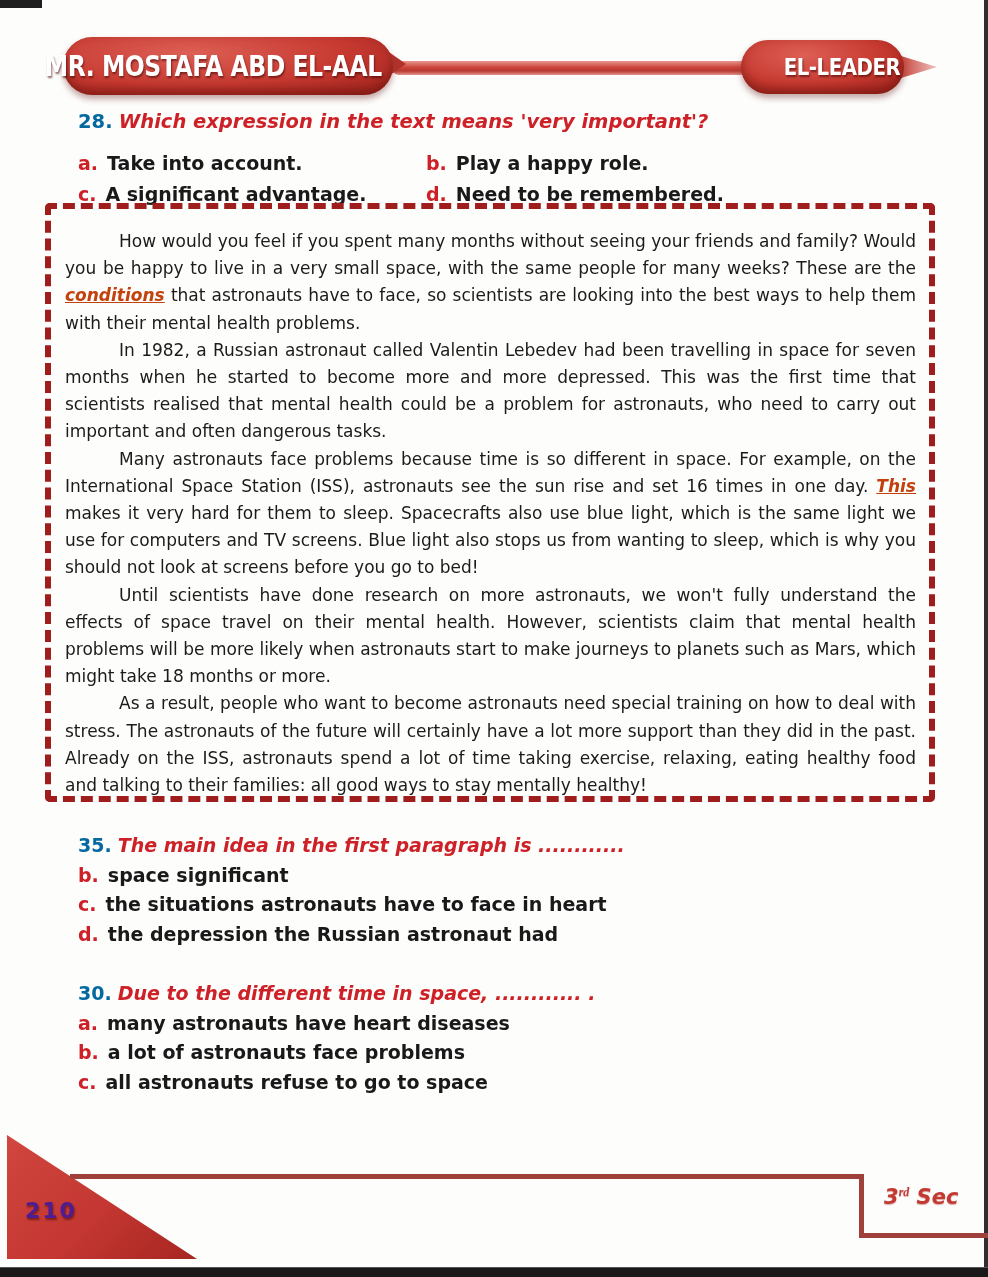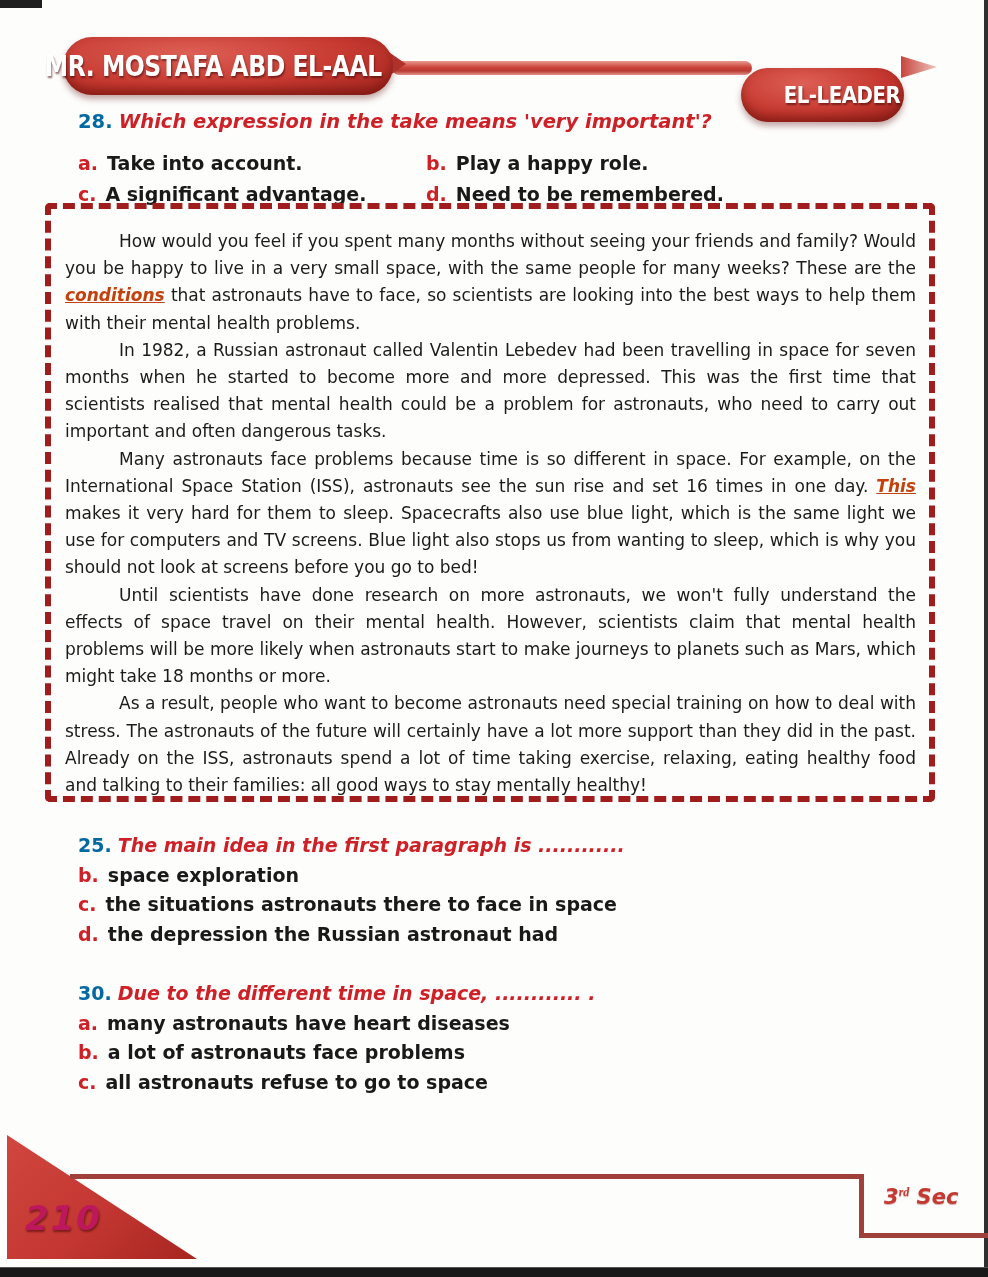--- a/index.html
+++ b/index.html
@@ -19,21 +19,21 @@
     background:linear-gradient(to bottom,#e8988f 0%,#cc453c 45%,#b83a32 70%,#e2928a 100%);
   }
   .pill{
     position:absolute;display:flex;align-items:center;justify-content:flex-end;
     background:radial-gradient(ellipse at 38% 28%,#dd5f55 0%,#c63930 55%,#9c211c 100%);
     border-radius:30px;box-shadow:0 4px 6px rgba(120,60,55,.45), inset 0 -6px 10px rgba(100,15,10,.5);
     color:#fff;font-weight:bold;text-shadow:1px 2px 2px rgba(70,10,8,.6);
   }
   .pill-left{left:63px;top:37px;width:330px;height:58px;font-size:25px;letter-spacing:-.5px;}
   .pill-left span{transform:scale(.94,1.12);display:inline-block;white-space:nowrap;}
-  .pill-right{left:741px;top:40px;width:163px;height:54px;font-size:21px;letter-spacing:-.5px;margin-top:28px;}
+  .pill-right{left:741px;top:40px;width:163px;height:54px;font-size:21px;letter-spacing:-.5px;}
   .pill-right span{transform:scale(.94,1.12);display:inline-block;white-space:nowrap;}
   .pill-tip-left{
     position:absolute;left:386px;top:50px;width:0;height:0;
     border-top:14px solid transparent;border-bottom:14px solid transparent;border-left:20px solid #b2322b;
   }
   .pill-tail-right{
     position:absolute;left:901px;top:56px;width:36px;height:22px;
     clip-path:polygon(0 0,100% 50%,0 100%);
     background:linear-gradient(to right,#c8453d,#eec4bf);
   }
@@ -65,23 +65,22 @@
   .q30-block{top:979px;}
 
   
   .corner-triangle{
     position:absolute;left:7px;top:1135px;width:190px;height:124px;
     clip-path:polygon(0 0,0 100%,100% 100%);
     background:linear-gradient(135deg,#d1463f 0%,#c33631 55%,#a72620 100%);
     filter:drop-shadow(3px 3px 2px rgba(70,70,70,.55));
   }
   .page-number{
-    position:absolute;left:25px;top:1198px;color:#be185d;font-size:34px;font-weight:bold;letter-spacing:2px;
+    position:absolute;left:25px;top:1198px;color:#4c1d95;font-size:22px;font-weight:bold;letter-spacing:2px;
     text-shadow:1px 2px 2px rgba(80,10,8,.6);
-    font-style:italic;
   }
   .step-line{position:absolute;background:#a0403a;}
   .step-h1{left:70px;top:1174px;width:794px;height:5px;}
   .step-v{left:859px;top:1174px;width:5px;height:64px;}
   .step-h2{left:859px;top:1233px;width:129px;height:5px;}
   .sec-label{
     position:absolute;left:884px;top:1185px;color:#c43a33;font-size:21px;font-weight:bold;font-style:italic;
     text-shadow:0 1px 1px rgba(150,40,35,.4);
   }
   .sec-label sup{font-size:12px;font-family:Liberation Serif, serif;}
@@ -103,21 +102,21 @@
     </div>
     <div class="pill-tail-right"></div>
     <div class="pill pill-right">
       <span>EL-LEADER</span>
     </div>
   </div>
 
   <div class="q28-block">
     <div class="title">
       <span class="q-red">28.</span>
-      <span class="q-title">Which expression in the take means 'very important'?</span>
+      <span class="q-title">Which expression in the text means 'very important'?</span>
     </div>
     <div class="q28-grid">
       <div>
         <span class="opt-letter">a.</span><span class="opt-text">Take into account.</span>
       </div>
       <div>
         <span class="opt-letter">b.</span><span class="opt-text">Play a happy role.</span>
       </div>
       <div>
         <span class="opt-letter">c.</span><span class="opt-text">A significant advantage.</span>
@@ -131,25 +130,25 @@
   <div class="passage-box">
     <p><span>How would you feel if you spent many months without seeing your friends and family? Would you be happy to live in a very small space, with the same people for many weeks? These are the </span><span class="hl">conditions</span><span> that astronauts have to face, so scientists are looking into the best ways to help them with their mental health problems.</span></p>
     <p><span>In 1982, a Russian astronaut called Valentin Lebedev had been travelling in space for seven months when he started to become more and more depressed. This was the first time that scientists realised that mental health could be a problem for astronauts, who need to carry out important and often dangerous tasks.</span></p>
     <p><span>Many astronauts face problems because time is so different in space. For example, on the International Space Station (ISS), astronauts see the sun rise and set 16 times in one day. </span><span class="hl">This</span><span> makes it very hard for them to sleep. Spacecrafts also use blue light, which is the same light we use for computers and TV screens. Blue light also stops us from wanting to sleep, which is why you should not look at screens before you go to bed!</span></p>
     <p><span>Until scientists have done research on more astronauts, we won't fully understand the effects of space travel on their mental health. However, scientists claim that mental health problems will be more likely when astronauts start to make journeys to planets such as Mars, which might take 18 months or more.</span></p>
     <p><span>As a result, people who want to become astronauts need special training on how to deal with stress. The astronauts of the future will certainly have a lot more support than they did in the past. Already on the ISS, astronauts spend a lot of time taking exercise, relaxing, eating healthy food and talking to their families: all good ways to stay mentally healthy!</span></p>
   </div>
 
   <div class="q-list q29-block">
     <div class="row">
-      <span class="q-red">25.</span>
+      <span class="q-red">35.</span>
       <span class="q-title">The main idea in the first paragraph is ............</span>
     </div>
-    <div class="row"><span class="opt-letter">b.</span><span class="opt-text">space exploration</span></div>
-    <div class="row"><span class="opt-letter">c.</span><span class="opt-text">the situations astronauts there to face in space</span></div>
+    <div class="row"><span class="opt-letter">b.</span><span class="opt-text">space significant</span></div>
+    <div class="row"><span class="opt-letter">c.</span><span class="opt-text">the situations astronauts have to face in heart</span></div>
     <div class="row"><span class="opt-letter">d.</span><span class="opt-text">the depression the Russian astronaut had</span></div>
   </div>
 
   <div class="q-list q30-block">
     <div class="row">
       <span class="q-red">30.</span>
       <span class="q-title">Due to the different time in space, ............ .</span>
     </div>
     <div class="row"><span class="opt-letter">a.</span><span class="opt-text">many astronauts have heart diseases</span></div>
     <div class="row"><span class="opt-letter">b.</span><span class="opt-text">a lot of astronauts face problems</span></div>

